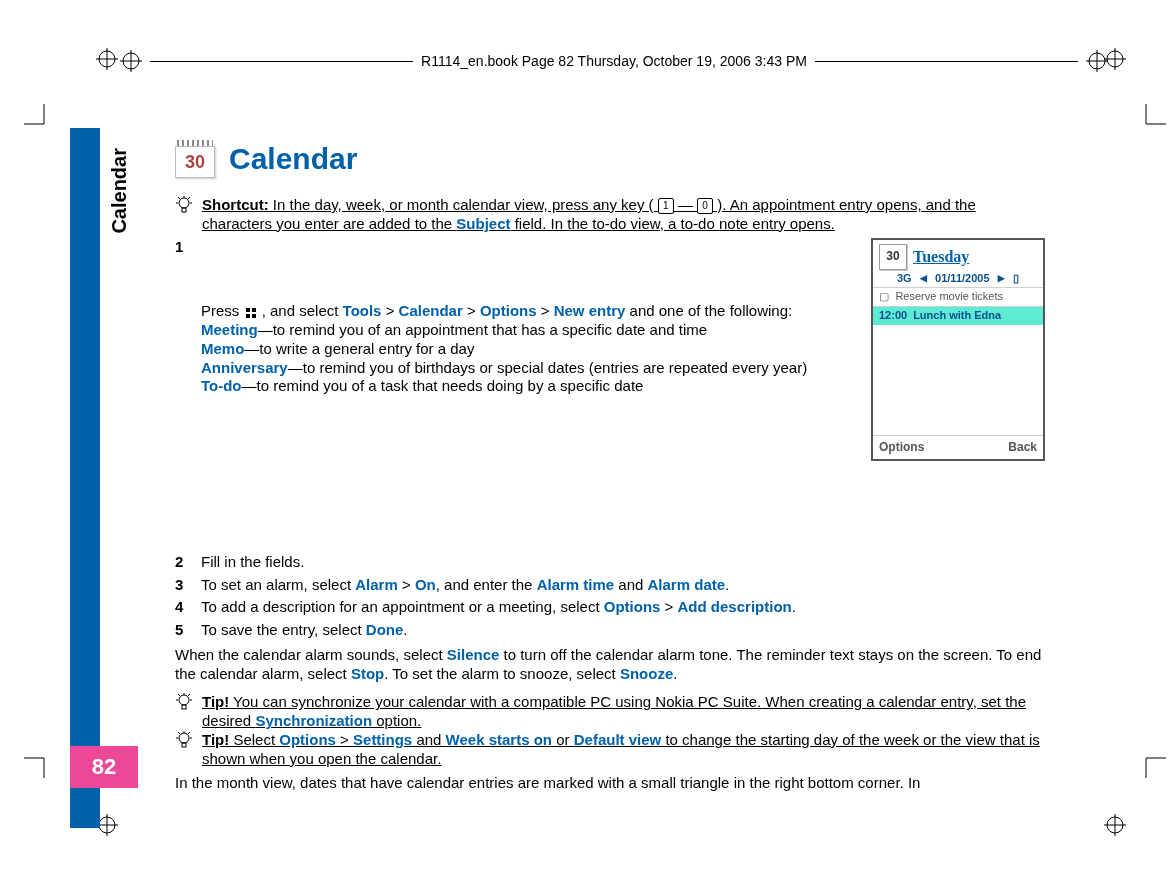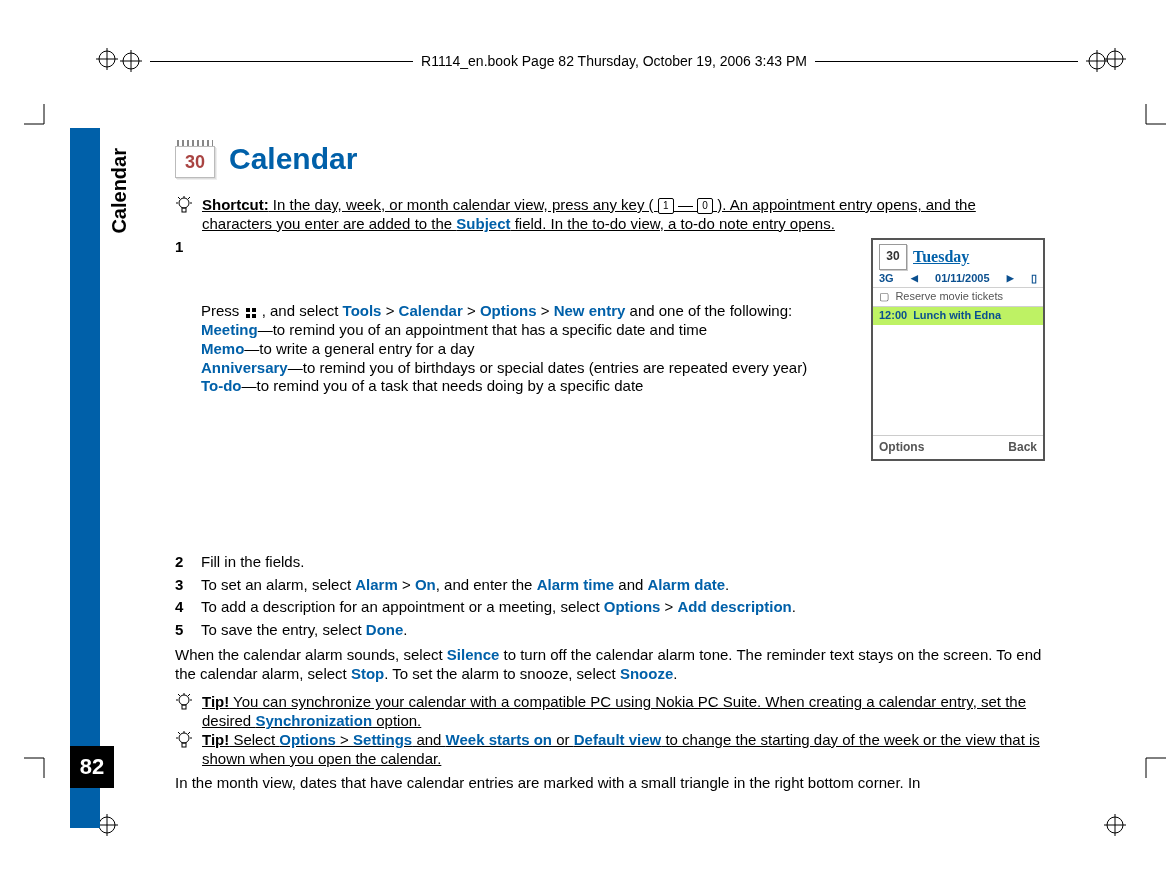--- a/index.html
+++ b/index.html
@@ -60,23 +60,23 @@
     left: 70px;
     top: 128px;
     bottom: 68px;
     width: 30px;
     background: #0060a9;
   }
   .page-num-box {
     position: absolute;
     left: 70px;
     bottom: 108px;
-    width: 44px;
+    width: 68px;
     height: 42px;
-    background: #000000;
+    background: #ec4899;
     color: #fff;
     font-size: 22px;
     font-weight: bold;
     display: flex;
     align-items: center;
     justify-content: center;
   }
 
   .content {
     position: absolute;
@@ -162,31 +162,31 @@
     box-shadow:1px 1px 0 #ccc;
     display:flex;align-items:center;justify-content:center;
     font-size:12px;font-weight:bold;color:#333;
   }
   .day-name {
     color:#0060a9; text-decoration:underline;
     font-family:"Comic Sans MS",cursive; font-weight:bold; font-size:16px;
   }
   .date-bar {
     display:flex; align-items:center; justify-content:space-between;
-    padding:2px 6px; font-size:11px; color:#0a4f8f; font-weight:bold;
+    padding:2px 24px; font-size:11px; color:#0a4f8f; font-weight:bold;
   }
   .tri { font-size:9px; color:#0a4f8f; }
   .entry-row {
     display:flex; align-items:center; gap:6px;
     padding:2px 6px;
     border-top:1px solid #d0d0d0;
     font-size:11px; color:#555;
   }
   .entry-row.selected {
-    background:#bef264; color:#0a4f8f; font-weight:bold;
+    background:#5eead4; color:#0a4f8f; font-weight:bold;
   }
   .softkeys {
     display:flex; justify-content:space-between;
     padding:4px 6px; font-weight:bold; color:#555;
     border-top:1px solid #ccc;
     margin-top:110px;
   }
   .key-glyph {
     display:inline-block; width:14px; height:14px;
     border:1px solid #000; border-radius:2px;

